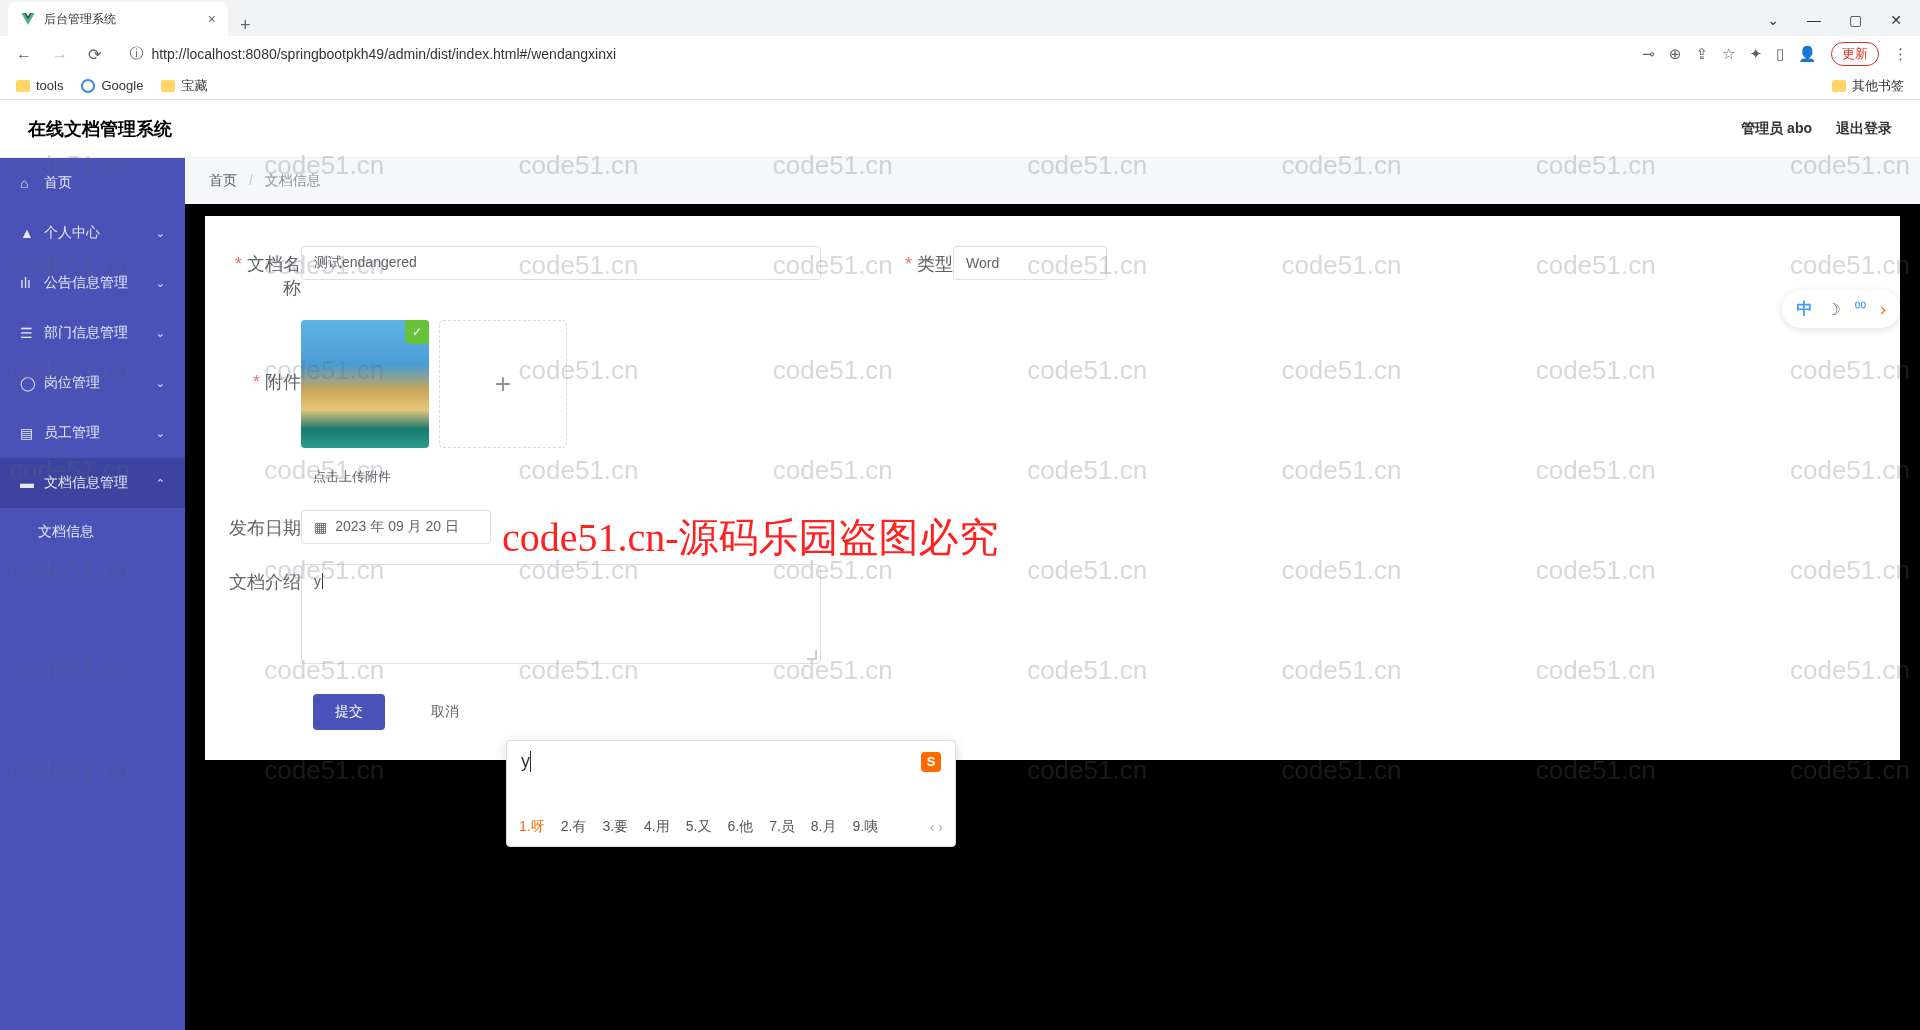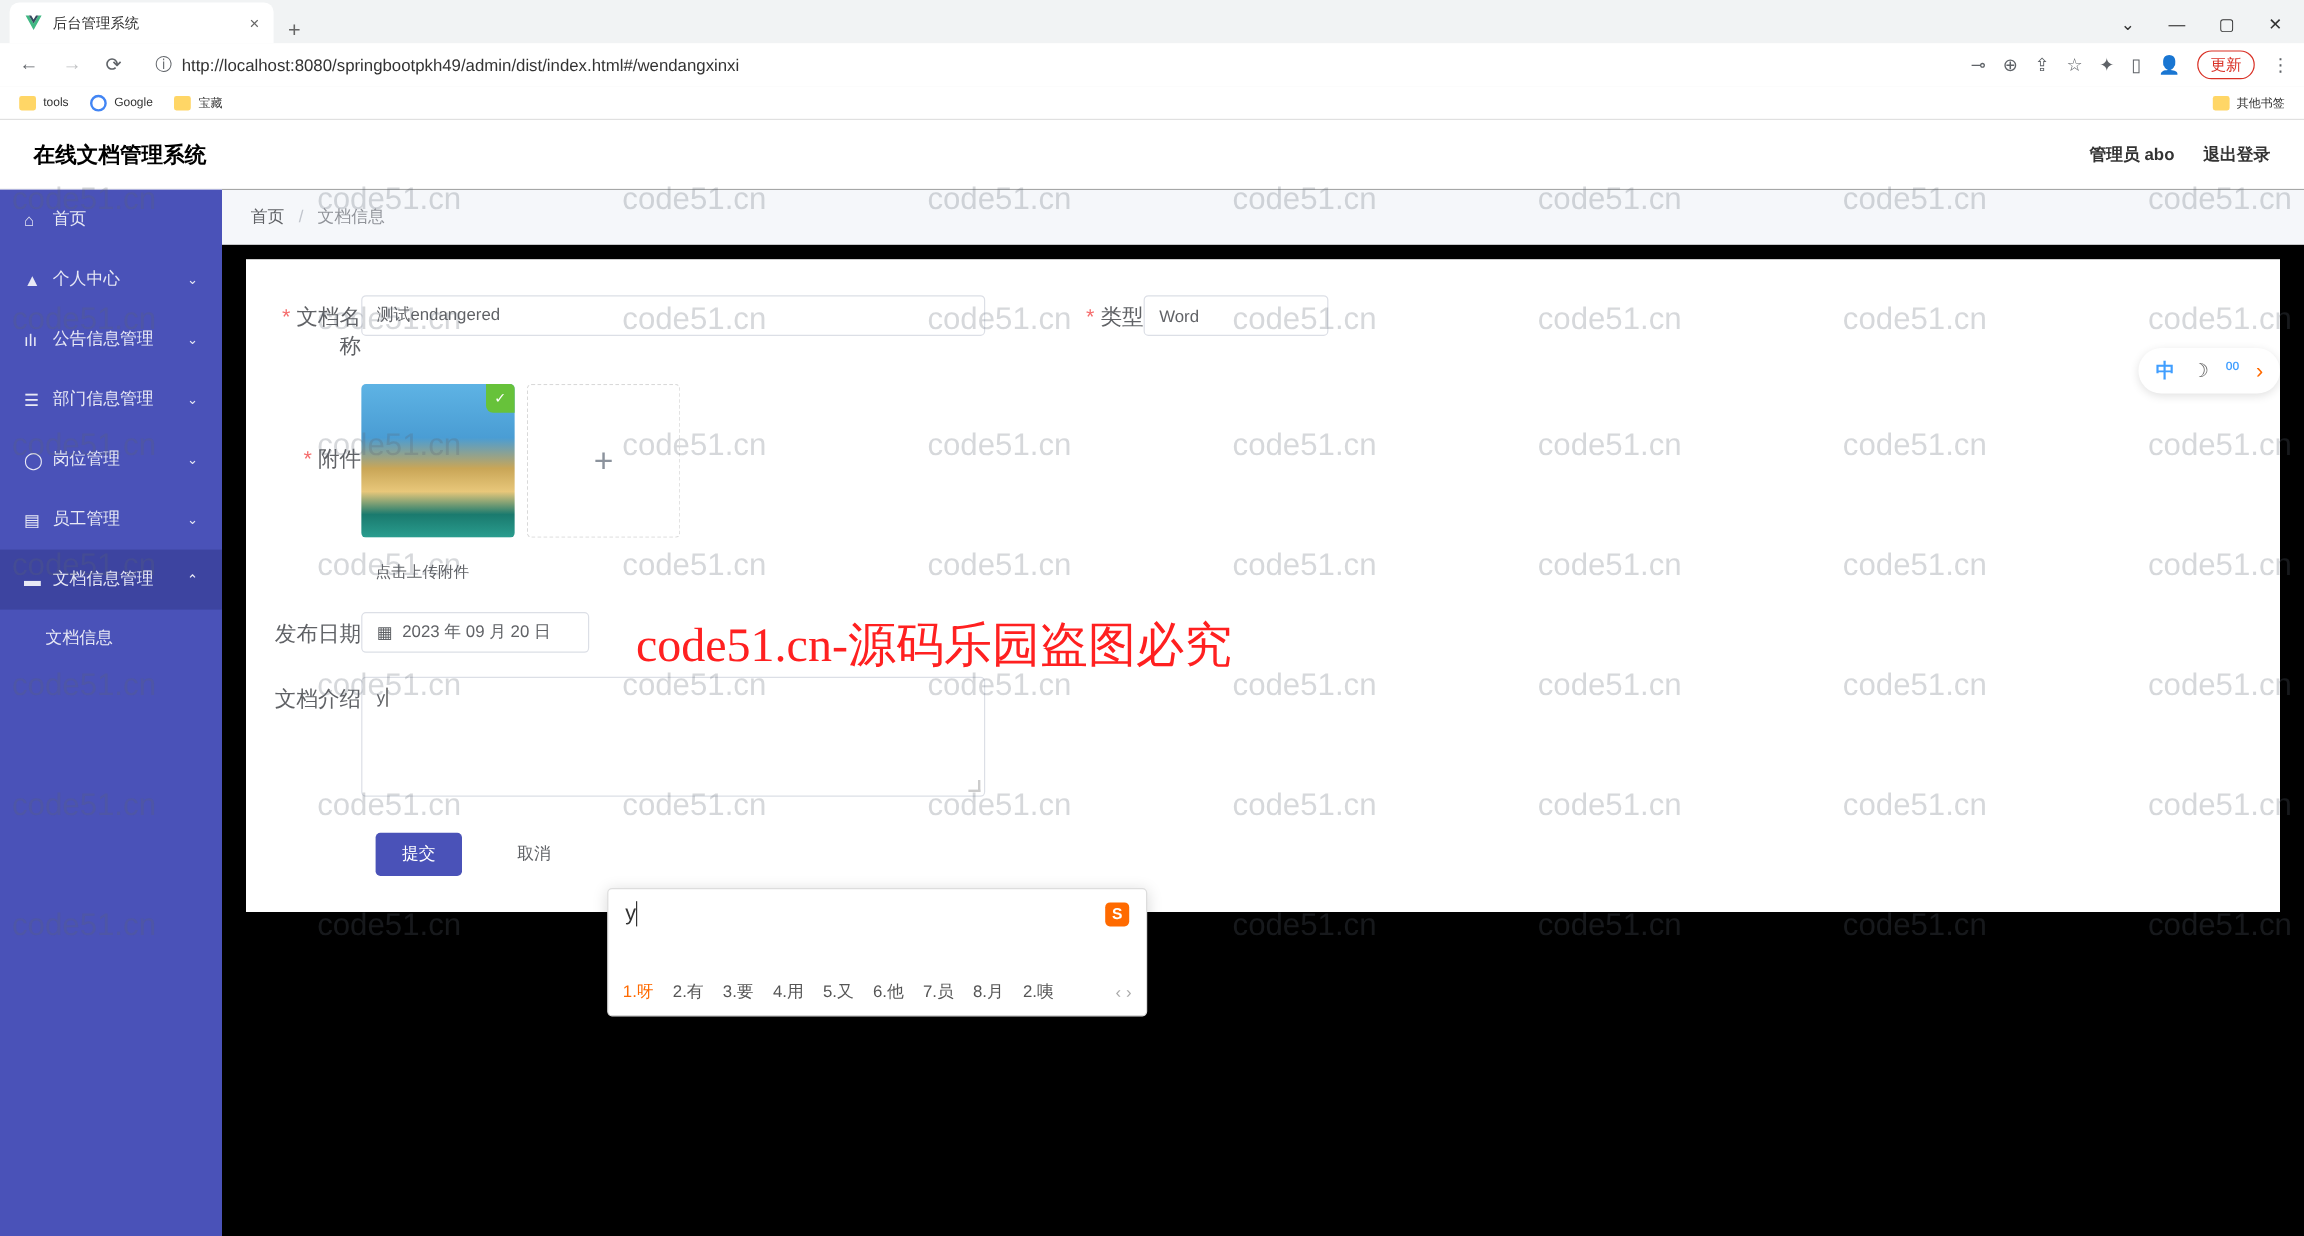--- a/index.html
+++ b/index.html
@@ -13,21 +13,21 @@
 .tab-close { margin-left: auto; color: #666; font-size: 14px; }
 .new-tab { padding: 0 12px; color: #666; font-size: 18px; }
 .window-controls { position: absolute; right: 8px; top: 8px; display: flex; gap: 8px; font-size: 14px; color: #333; }
 .window-controls span { padding: 4px 10px; }
 .addr-bar { height: 36px; background: #fff; display: flex; align-items: center; padding: 0 12px; gap: 12px; }
 .nav-btn { color: #5f6368; font-size: 16px; padding: 4px; }
 .url-input { flex: 1; display: flex; align-items: center; padding: 0 12px; font-size: 14px; color: #333; }
 .url-icon { color: #5f6368; margin-right: 8px; font-size: 14px; }
 .addr-right { display: flex; gap: 14px; align-items: center; color: #5f6368; font-size: 15px; }
 .update-btn { border: 1px solid #d93025; color: #d93025; padding: 2px 10px; border-radius: 14px; font-size: 13px; }
-.bookmarks { height: 28px; background: #fff; display: flex; align-items: center; padding: 0 16px; gap: 18px; font-size: 10px; color: #333; border-bottom: 1px solid #e0e0e0; }
+.bookmarks { height: 28px; background: #fff; display: flex; align-items: center; padding: 0 16px; gap: 18px; font-size: 13px; color: #333; border-bottom: 1px solid #e0e0e0; }
 .bookmark { display: flex; align-items: center; gap: 6px; }
 .bm-folder { width: 14px; height: 12px; background: #ffd666; border-radius: 2px; }
 .bm-icon { width: 14px; height: 14px; border-radius: 50%; border: 2px solid #4285f4; }
 .bookmarks .other { margin-left: auto; }
 
 
 .app-header { height: 58px; display: flex; align-items: center; padding: 0 28px; border-bottom: 1px solid #eee; }
 .app-title { font-size: 18px; font-weight: bold; }
 .header-right { margin-left: auto; display: flex; gap: 24px; font-size: 14px; color: #333; font-weight: bold; }
 
@@ -76,21 +76,21 @@
 .ime-nav { margin-left: auto; color: #aaa; display: flex; gap: 4px; }
 
 
 .float-tb { position: absolute; right: 20px; top: 290px; height: 38px; background: #fff; border-radius: 19px; box-shadow: 0 2px 8px rgba(0,0,0,.12); display: flex; align-items: center; padding: 0 14px; gap: 14px; font-size: 16px; color: #666; }
 .float-tb .ch { color: #409eff; font-weight: bold; }
 .float-tb .arrow-r { color: #ff6a00; font-size: 18px; }
 
 
 .watermark { position: absolute; inset: 100px 0 0 0; pointer-events: none; z-index: 5; }
 .wm-row { position: absolute; width: 100%; display: flex; justify-content: space-between; padding: 0 10px; font-size: 26px; color: rgba(90,100,110,.25); font-family: Arial; }
-.wm-big { position: absolute; left: 530px; top: 410px; font-size: 40px; color: #ff2020; font-family: "Microsoft YaHei"; }
+.wm-big { position: absolute; left: 502px; top: 410px; font-size: 40px; color: #ff2020; font-family: "Microsoft YaHei"; }
 </style>
 </head>
 <body>
 
 <div class="browser-chrome">
   <div class="tab-bar">
     <div class="tab">
       <svg class="tab-icon" viewBox="0 0 24 24">
           <path fill="#41b883" d="M2 3h4l6 10L18 3h4L12 21z"></path>
           <path fill="#34495e" d="M6 3h3l3 5 3-5h3l-6 10z"></path>
@@ -265,21 +265,21 @@
   </div>
   <div class="ime-cands">
     <span class="c1">1.呀</span>
     <span>2.有</span>
     <span>3.要</span>
     <span>4.用</span>
     <span>5.又</span>
     <span>6.他</span>
     <span>7.员</span>
     <span>8.月</span>
-    <span>2.咦</span>
+    <span>9.咦</span>
     <span class="ime-nav">
         <span>‹</span>
         <span>›</span>
       </span>
   </div>
 </div>
 
 <div class="float-tb">
   <span class="ch">中</span>
   <span>☽</span>

